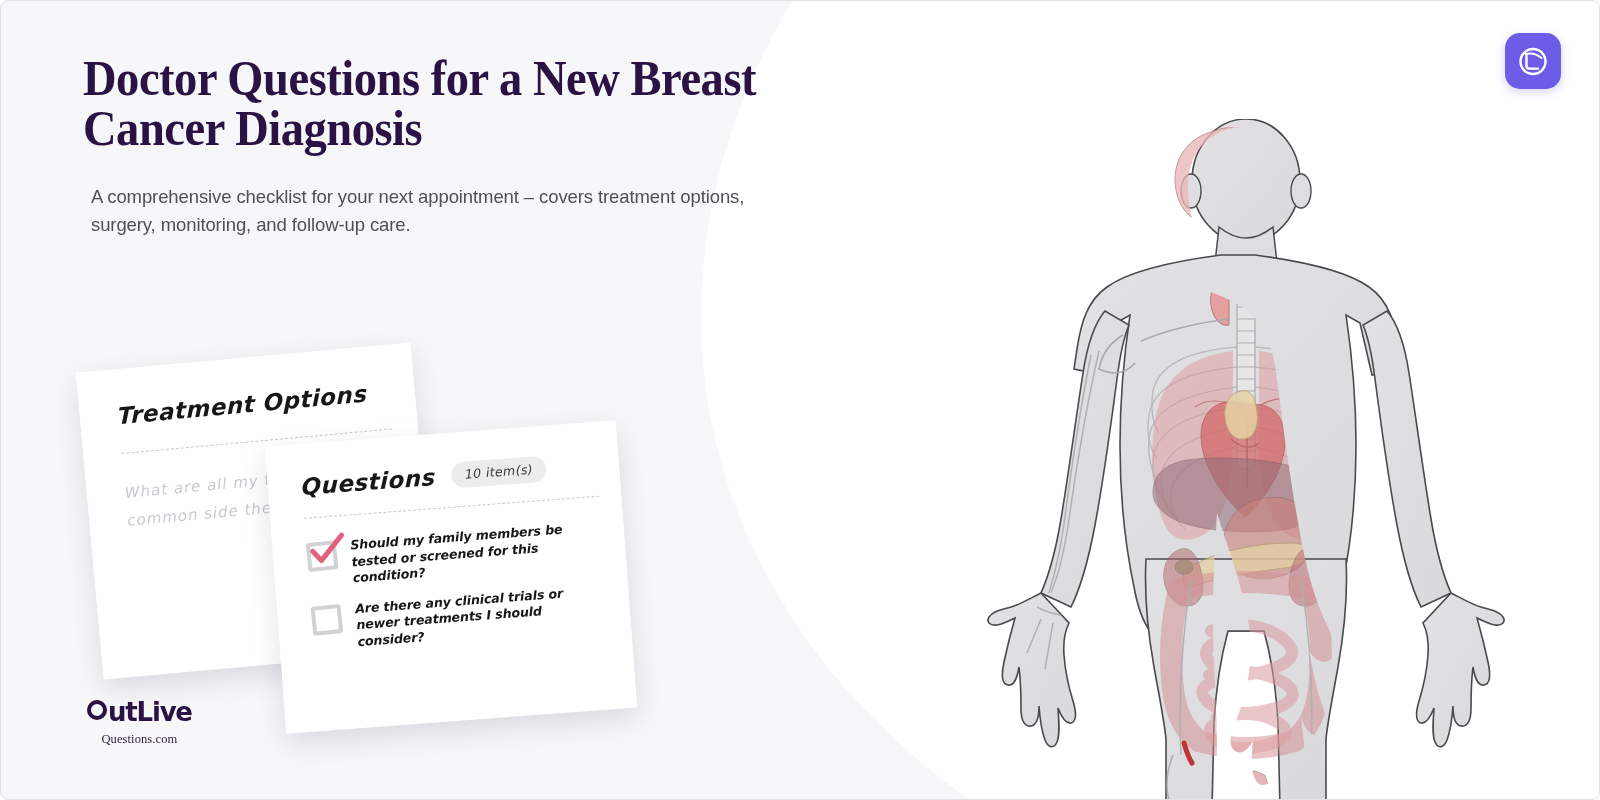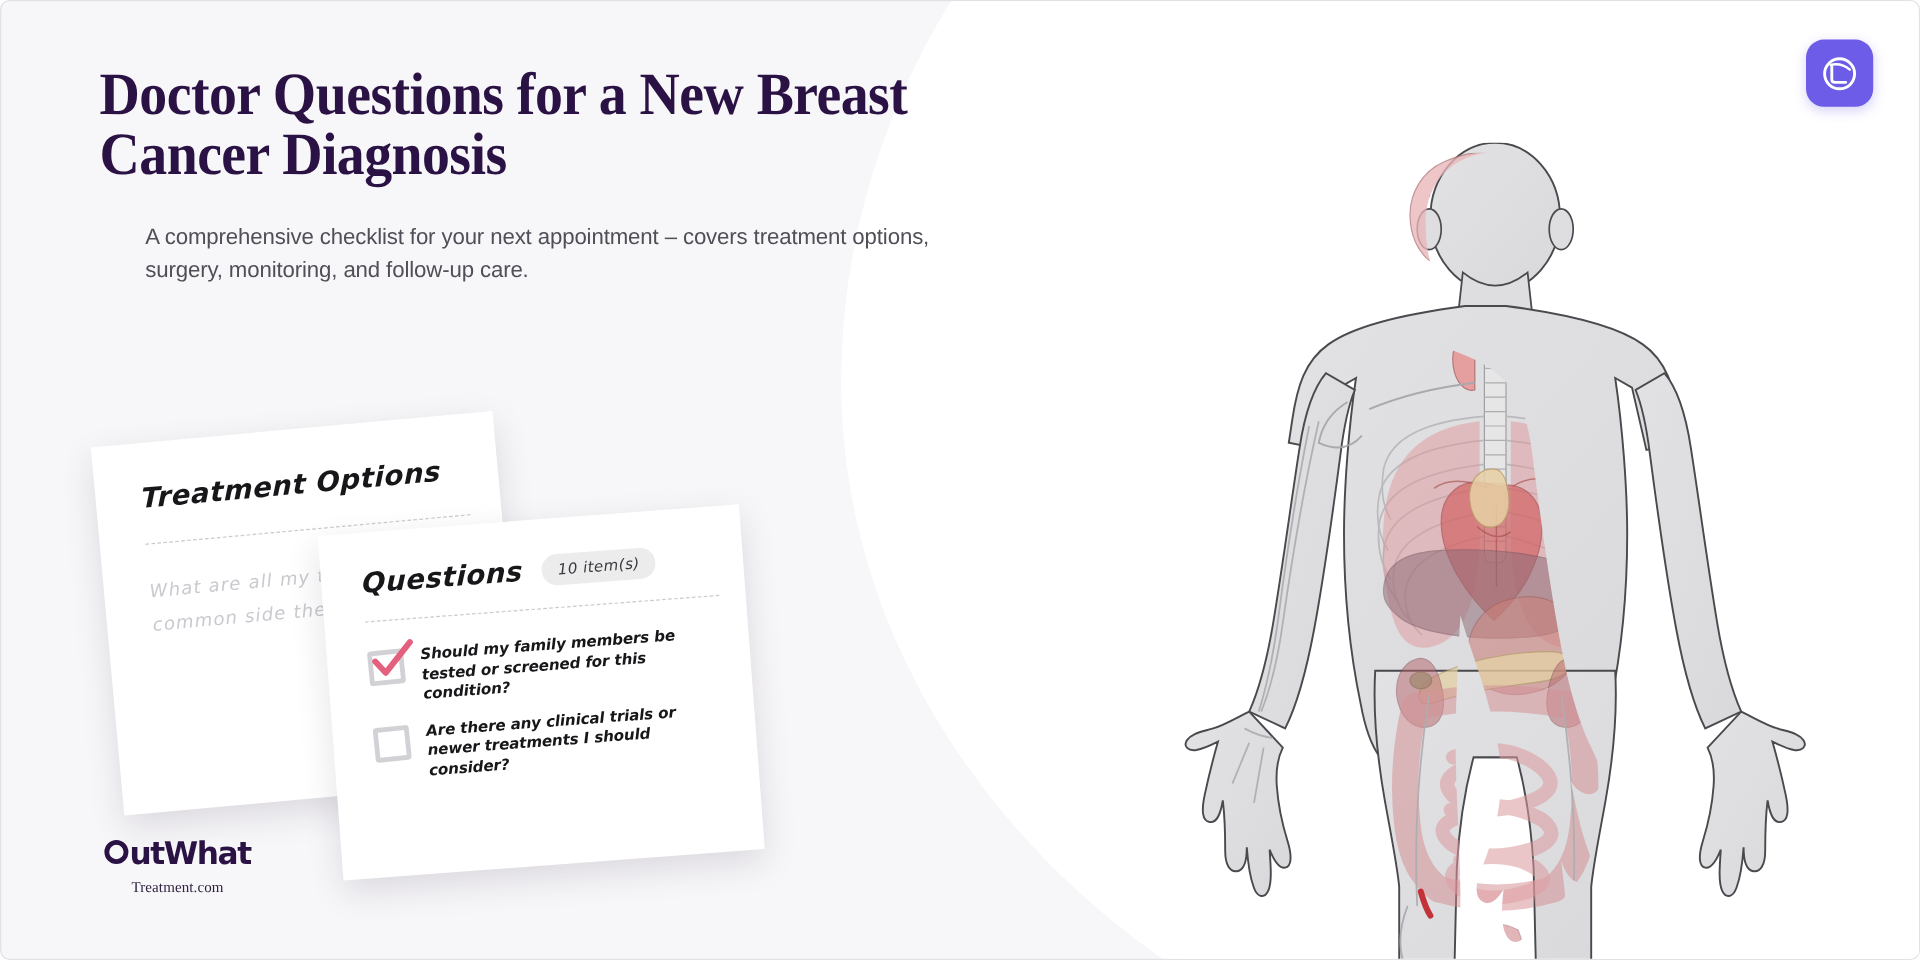--- a/index.html
+++ b/index.html
@@ -57,21 +57,21 @@
     color: #2a1245;
     transform: scaleX(0.93);
     transform-origin: left center;
     white-space: pre-line;
   }
 
   .subtitle-wrap {
     margin-top: 30px;
     display: flex;
     align-items: center;
-    gap: 34px;
+    gap: 4px;
     max-width: 720px;
   }
   .subtitle-bar {
     width: 4px;
     border-radius: 2px;
     background: #6c5ce7;
     flex: 0 0 4px;
   }
   .subtitle-text {
     font-size: 18.5px;
@@ -500,18 +500,18 @@
         </div>
 
       </div>
     </div>
   </div>
 
   <div class="footer-logo">
     <div class="wordmark">
       <span class="ring"></span>
         <span>ut</span>
-        <span>What</span>
+        <span>Live</span>
     </div>
-    <div class="footer-url">Treatment.com</div>
+    <div class="footer-url">Questions.com</div>
   </div>
 
 </div>
 
 </body></html>

